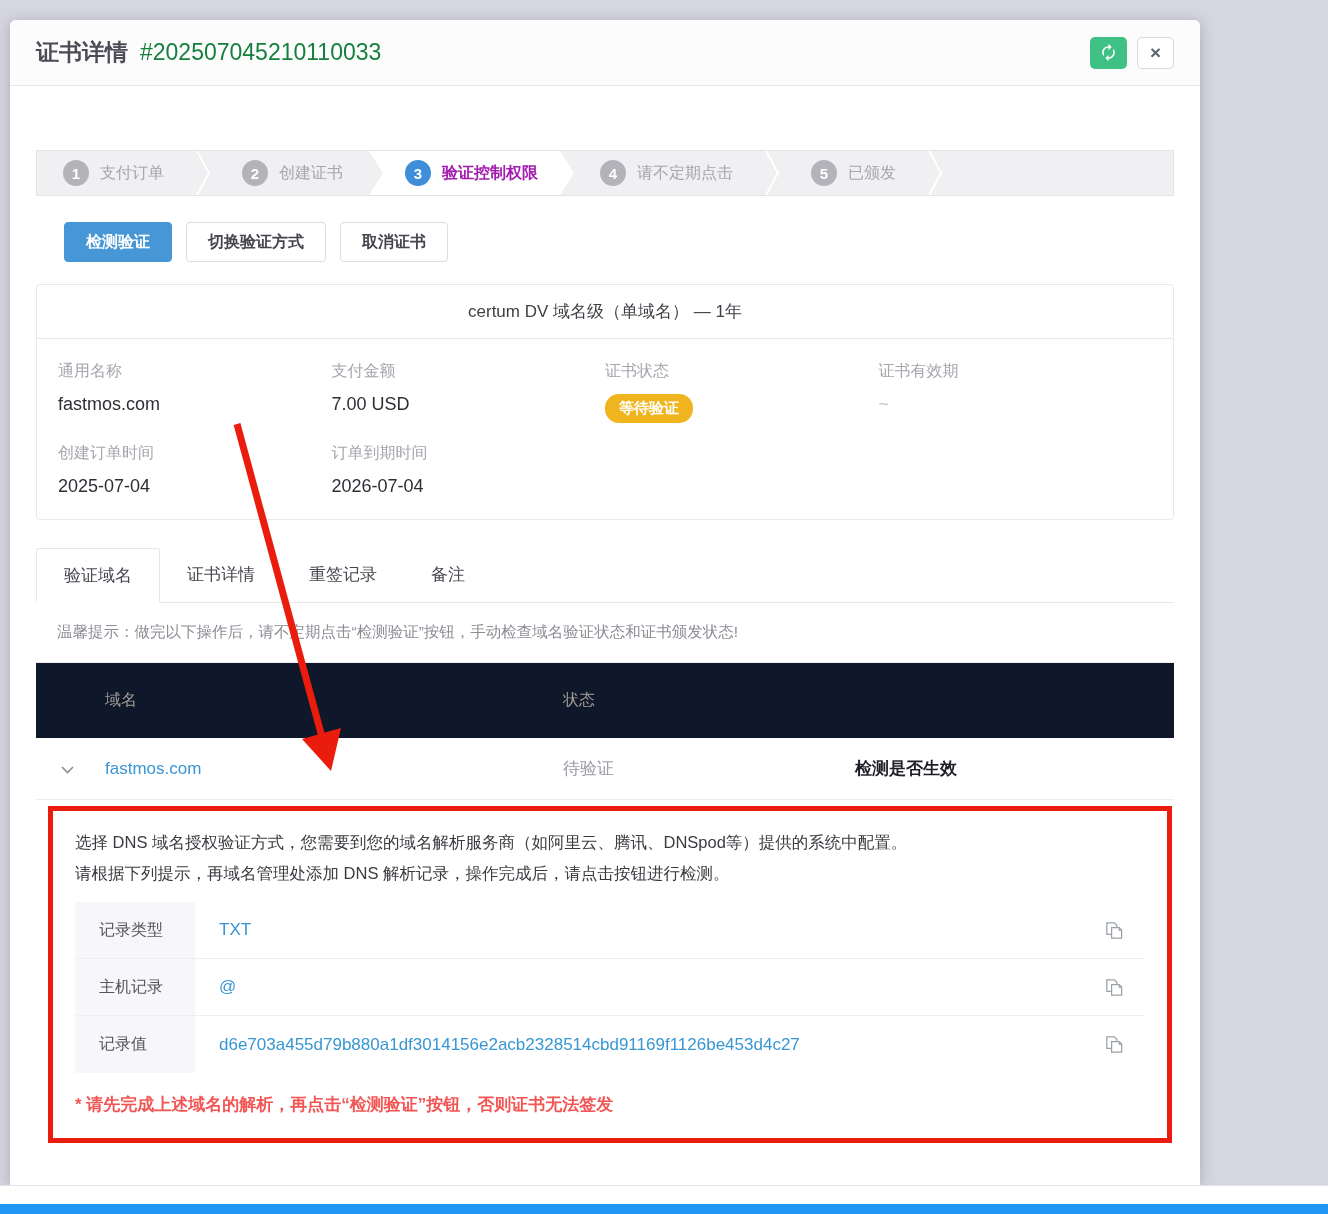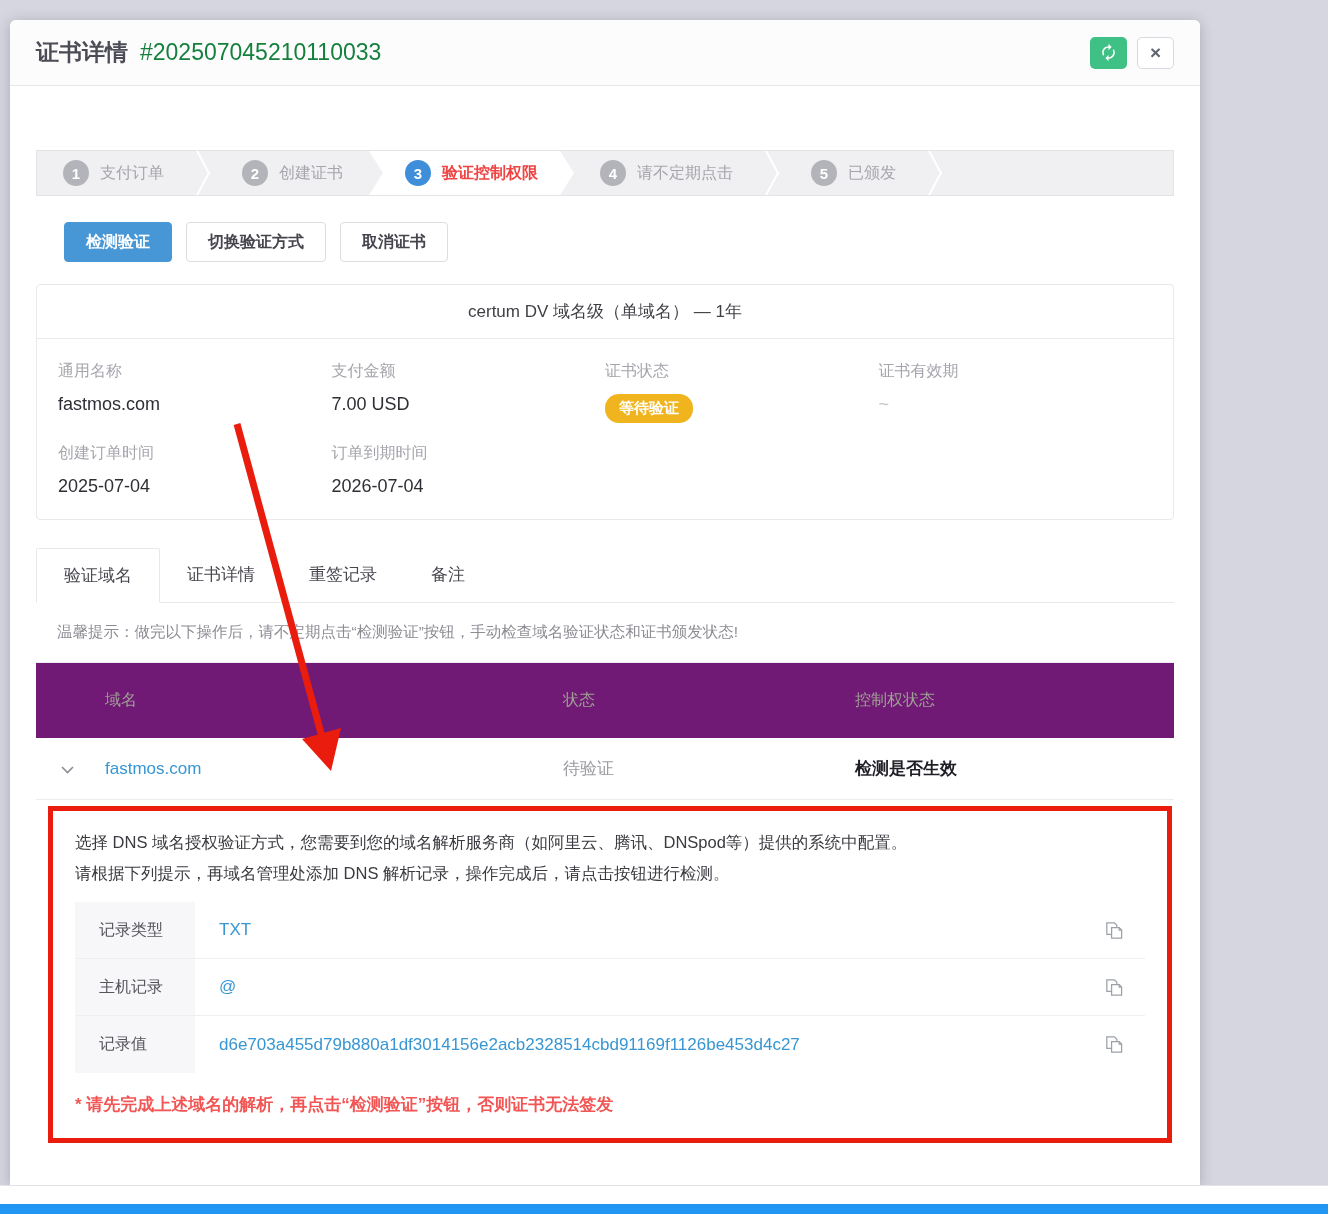--- a/index.html
+++ b/index.html
@@ -30,21 +30,21 @@
   
   .steps { margin-top:64px; display:flex; align-items:stretch; height:46px;
            background:#f0f0f2; border:1px solid #e4e4e8; }
   .step { display:flex; align-items:center; gap:11px; padding:0 26px; }
   .step-num { width:26px; height:26px; border-radius:50%; background:#b3b3ba; color:#fff;
               font-weight:700; font-size:15px; display:flex; align-items:center; justify-content:center; }
   .step-label { color:#a5a5ad; font-size:16px; }
   .step.active { background:#fff; padding:0 36px;
     clip-path:polygon(0 0, calc(100% - 14px) 0, 100% 50%, calc(100% - 14px) 100%, 0 100%, 14px 50%); }
   .step.active .step-num { background:#3e8ed9; }
-  .step.active .step-label { color:#ef4444; font-weight:700; }
+  .step.active .step-label { color:#a21caf; font-weight:700; }
   .sep { width:26px; position:relative; overflow:hidden; }
   .sep::before { content:""; position:absolute; left:12px; top:-3px; width:2px; height:28px; background:#fff; transform:rotate(-28deg); }
   .sep::after  { content:""; position:absolute; left:12px; bottom:-3px; width:2px; height:28px; background:#fff; transform:rotate(28deg); }
   .steps-fill { flex:1; }
   
   .toolbar { margin-top:26px; display:flex; gap:14px;padding-left:28px; }
   .btn { height:40px; padding:0 21px; border-radius:4px; font-size:16px; cursor:pointer; font-family:inherit; }
   .btn-primary { background:#4796d6; border:1px solid #4796d6; color:#fff; font-weight:700; }
   .btn-plain { background:#fff; border:1px solid #dcdce2; color:#45454d; font-weight:700; }
   
@@ -58,21 +58,21 @@
   .badge { display:inline-block; background:#f0b41e; color:#fff; font-weight:700; font-size:15px;
            padding:5px 14px; border-radius:14px; }
   .tilde { color:#c7c7cf; }
   
   .tabs { margin-top:28px; display:flex; border-bottom:1px solid #e7e7ec; }
   .tab { padding:15px 27px; font-size:17px; color:#47474f; cursor:pointer; }
   .tab.active { border:1px solid #e7e7ec; border-bottom:1px solid #fff; margin-bottom:-1px; border-radius:2px 2px 0 0; }
   
   .notice { padding:19px 21px; color:#8c8c94; font-size:15.5px; border-bottom:1px solid #ededf1; }
   
-  .dtable-head { display:flex; background:#701a75; padding:27px 0; color:#a09f95; font-size:16px; }
+  .dtable-head { display:flex; background:#0f172a; padding:27px 0; color:#a09f95; font-size:16px; }
   .dc1 { width:527px; padding-left:69px; }
   .dc2 { width:292px; }
   .dc3 { flex:1; }
   .dtable-row { display:flex; align-items:center; height:62px; border-bottom:1px solid #ededf1; font-size:17px; }
   .row-chevron { position:absolute; margin-left:25px; }
   .drow-c1 { width:527px; padding-left:69px; color:#3796d3; cursor:pointer; }
   .drow-c2 { width:292px; color:#9b9ba3; }
   .drow-c3 { flex:1; color:#1e1e26; font-weight:600; }
   
   .dns-panel { margin:6px 2px 0 12px; border:5px solid #ea1c0d; padding:16px 22px 22px; }
@@ -185,21 +185,20 @@
       <div class="tab">证书详情</div>
       <div class="tab">重签记录</div>
       <div class="tab">备注</div>
     </div>
 
     <div class="notice">温馨提示：做完以下操作后，请不定期点击“检测验证”按钮，手动检查域名验证状态和证书颁发状态!</div>
 
     <div class="dtable-head">
       <div class="dc1">域名</div>
       <div class="dc2">状态</div>
-      <div class="dc3">控制权状态</div>
     </div>
     <div class="dtable-row">
       <span class="row-chevron">
         <svg width="13" height="8" viewBox="0 0 13 8">
             <polyline points="1,1 6.5,6.5 12,1" fill="none" stroke="#8b8b93" stroke-width="1.6"></polyline>
           </svg>
       </span>
       <div class="drow-c1">fastmos.com</div>
       <div class="drow-c2">待验证</div>
       <div class="drow-c3">检测是否生效</div>

